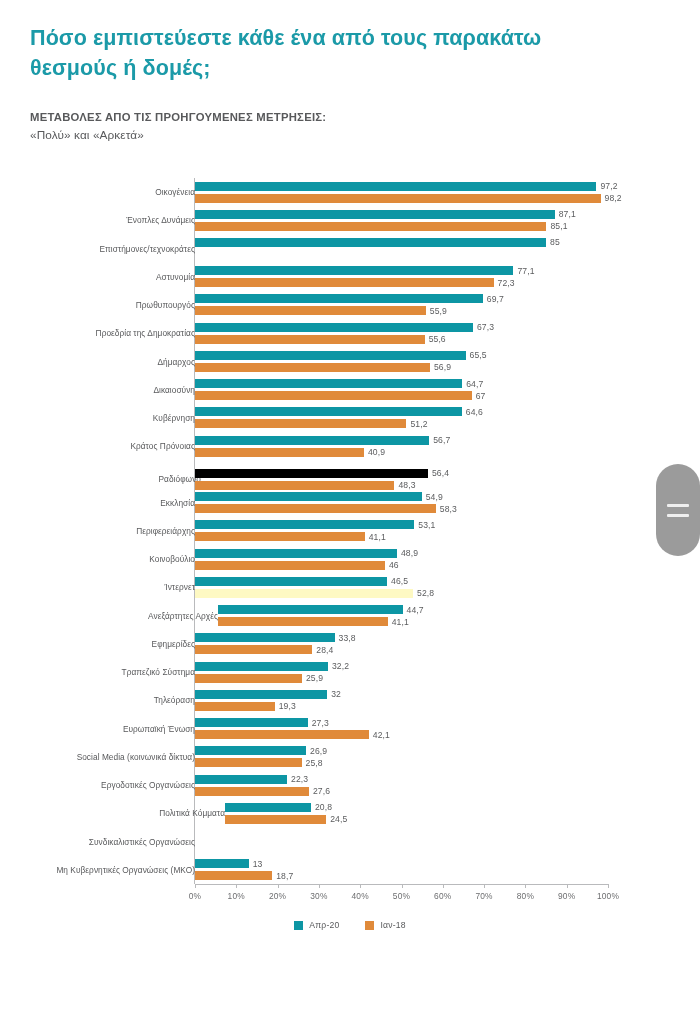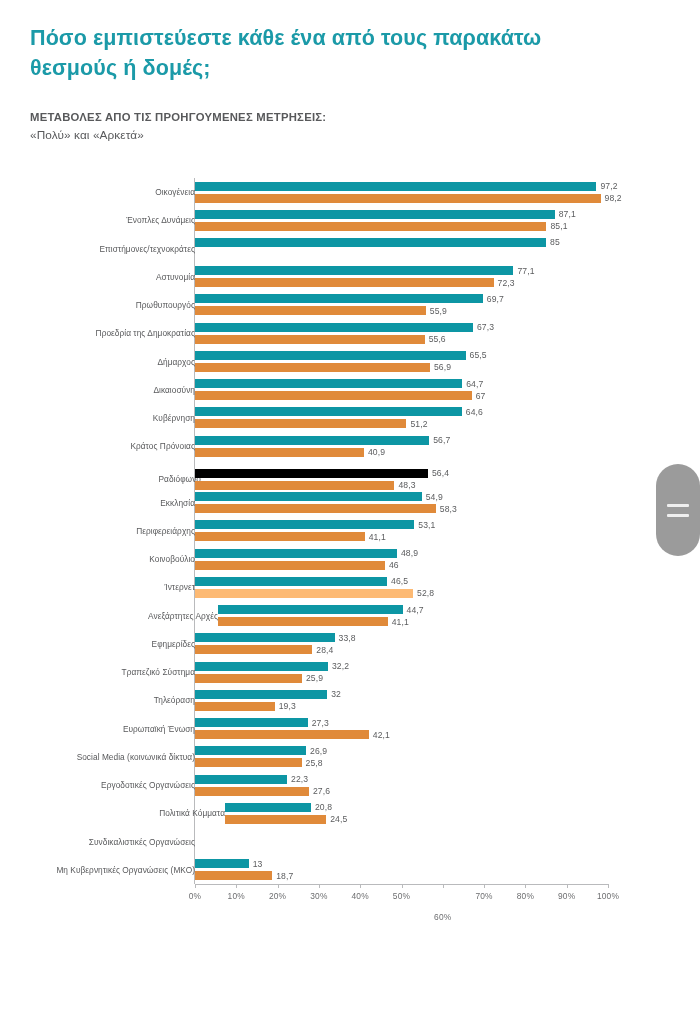--- a/index.html
+++ b/index.html
@@ -358,21 +358,21 @@
               <span class="bar-val">46</span>
             </div>
           </div>
         </div>
         <div class="cat-row" style="top: 395.36px; height: 28.24px;">
           <div class="cat-label">Ίντερνετ</div>
           <div class="bars">
             <div class="bar s0" style="width: 192.045px; background: rgb(13, 150, 164);">
               <span class="bar-val">46,5</span>
             </div>
-            <div class="bar s1" style="width: 218.064px; background: #fdba74;">
+            <div class="bar s1" style="width: 218.064px; background: #fef9c3;">
               <span class="bar-val">52,8</span>
             </div>
           </div>
         </div>
         <div class="cat-row" style="top: 423.6px; height: 28.24px; margin-left: 23px;">
           <div class="cat-label">Ανεξάρτητες Αρχές</div>
           <div class="bars">
             <div class="bar s0" style="width: 184.611px; background: rgb(13, 150, 164);">
               <span class="bar-val">44,7</span>
             </div>
@@ -482,28 +482,38 @@
       <div class="tick-label" style="left: 236.3px;">10%</div>
       <div class="tick-mark" style="left: 277.6px;"></div>
       <div class="tick-label" style="left: 277.6px;">20%</div>
       <div class="tick-mark" style="left: 318.9px;"></div>
       <div class="tick-label" style="left: 318.9px;">30%</div>
       <div class="tick-mark" style="left: 360.2px;"></div>
       <div class="tick-label" style="left: 360.2px;">40%</div>
       <div class="tick-mark" style="left: 401.5px;"></div>
       <div class="tick-label" style="left: 401.5px;">50%</div>
       <div class="tick-mark" style="left: 442.8px;"></div>
-      <div class="tick-label" style="left: 442.8px; margin-top: 21px;">60%</div>
+      <div class="tick-label" style="left: 442.8px;">60%</div>
       <div class="tick-mark" style="left: 484.1px;"></div>
       <div class="tick-label" style="left: 484.1px;">70%</div>
       <div class="tick-mark" style="left: 525.4px;"></div>
       <div class="tick-label" style="left: 525.4px;">80%</div>
       <div class="tick-mark" style="left: 566.7px;"></div>
       <div class="tick-label" style="left: 566.7px;">90%</div>
       <div class="tick-mark" style="left: 608px;"></div>
       <div class="tick-label" style="left: 608px;">100%</div>
     </div>
+  <div id="legend">
+      <div class="legend-item">
+        <span class="legend-swatch" style="background: rgb(13, 150, 164);"></span>
+        <span class="legend-label">Απρ-20</span>
+      </div>
+      <div class="legend-item">
+        <span class="legend-swatch" style="background: rgb(224, 138, 58);"></span>
+        <span class="legend-label">Ιαν-18</span>
+      </div>
+    </div>
 </div>
 
 <div id="drag-handle">
   <span class="hbar"></span>
   <span class="hbar"></span>
 </div>
 
 </body></html>

